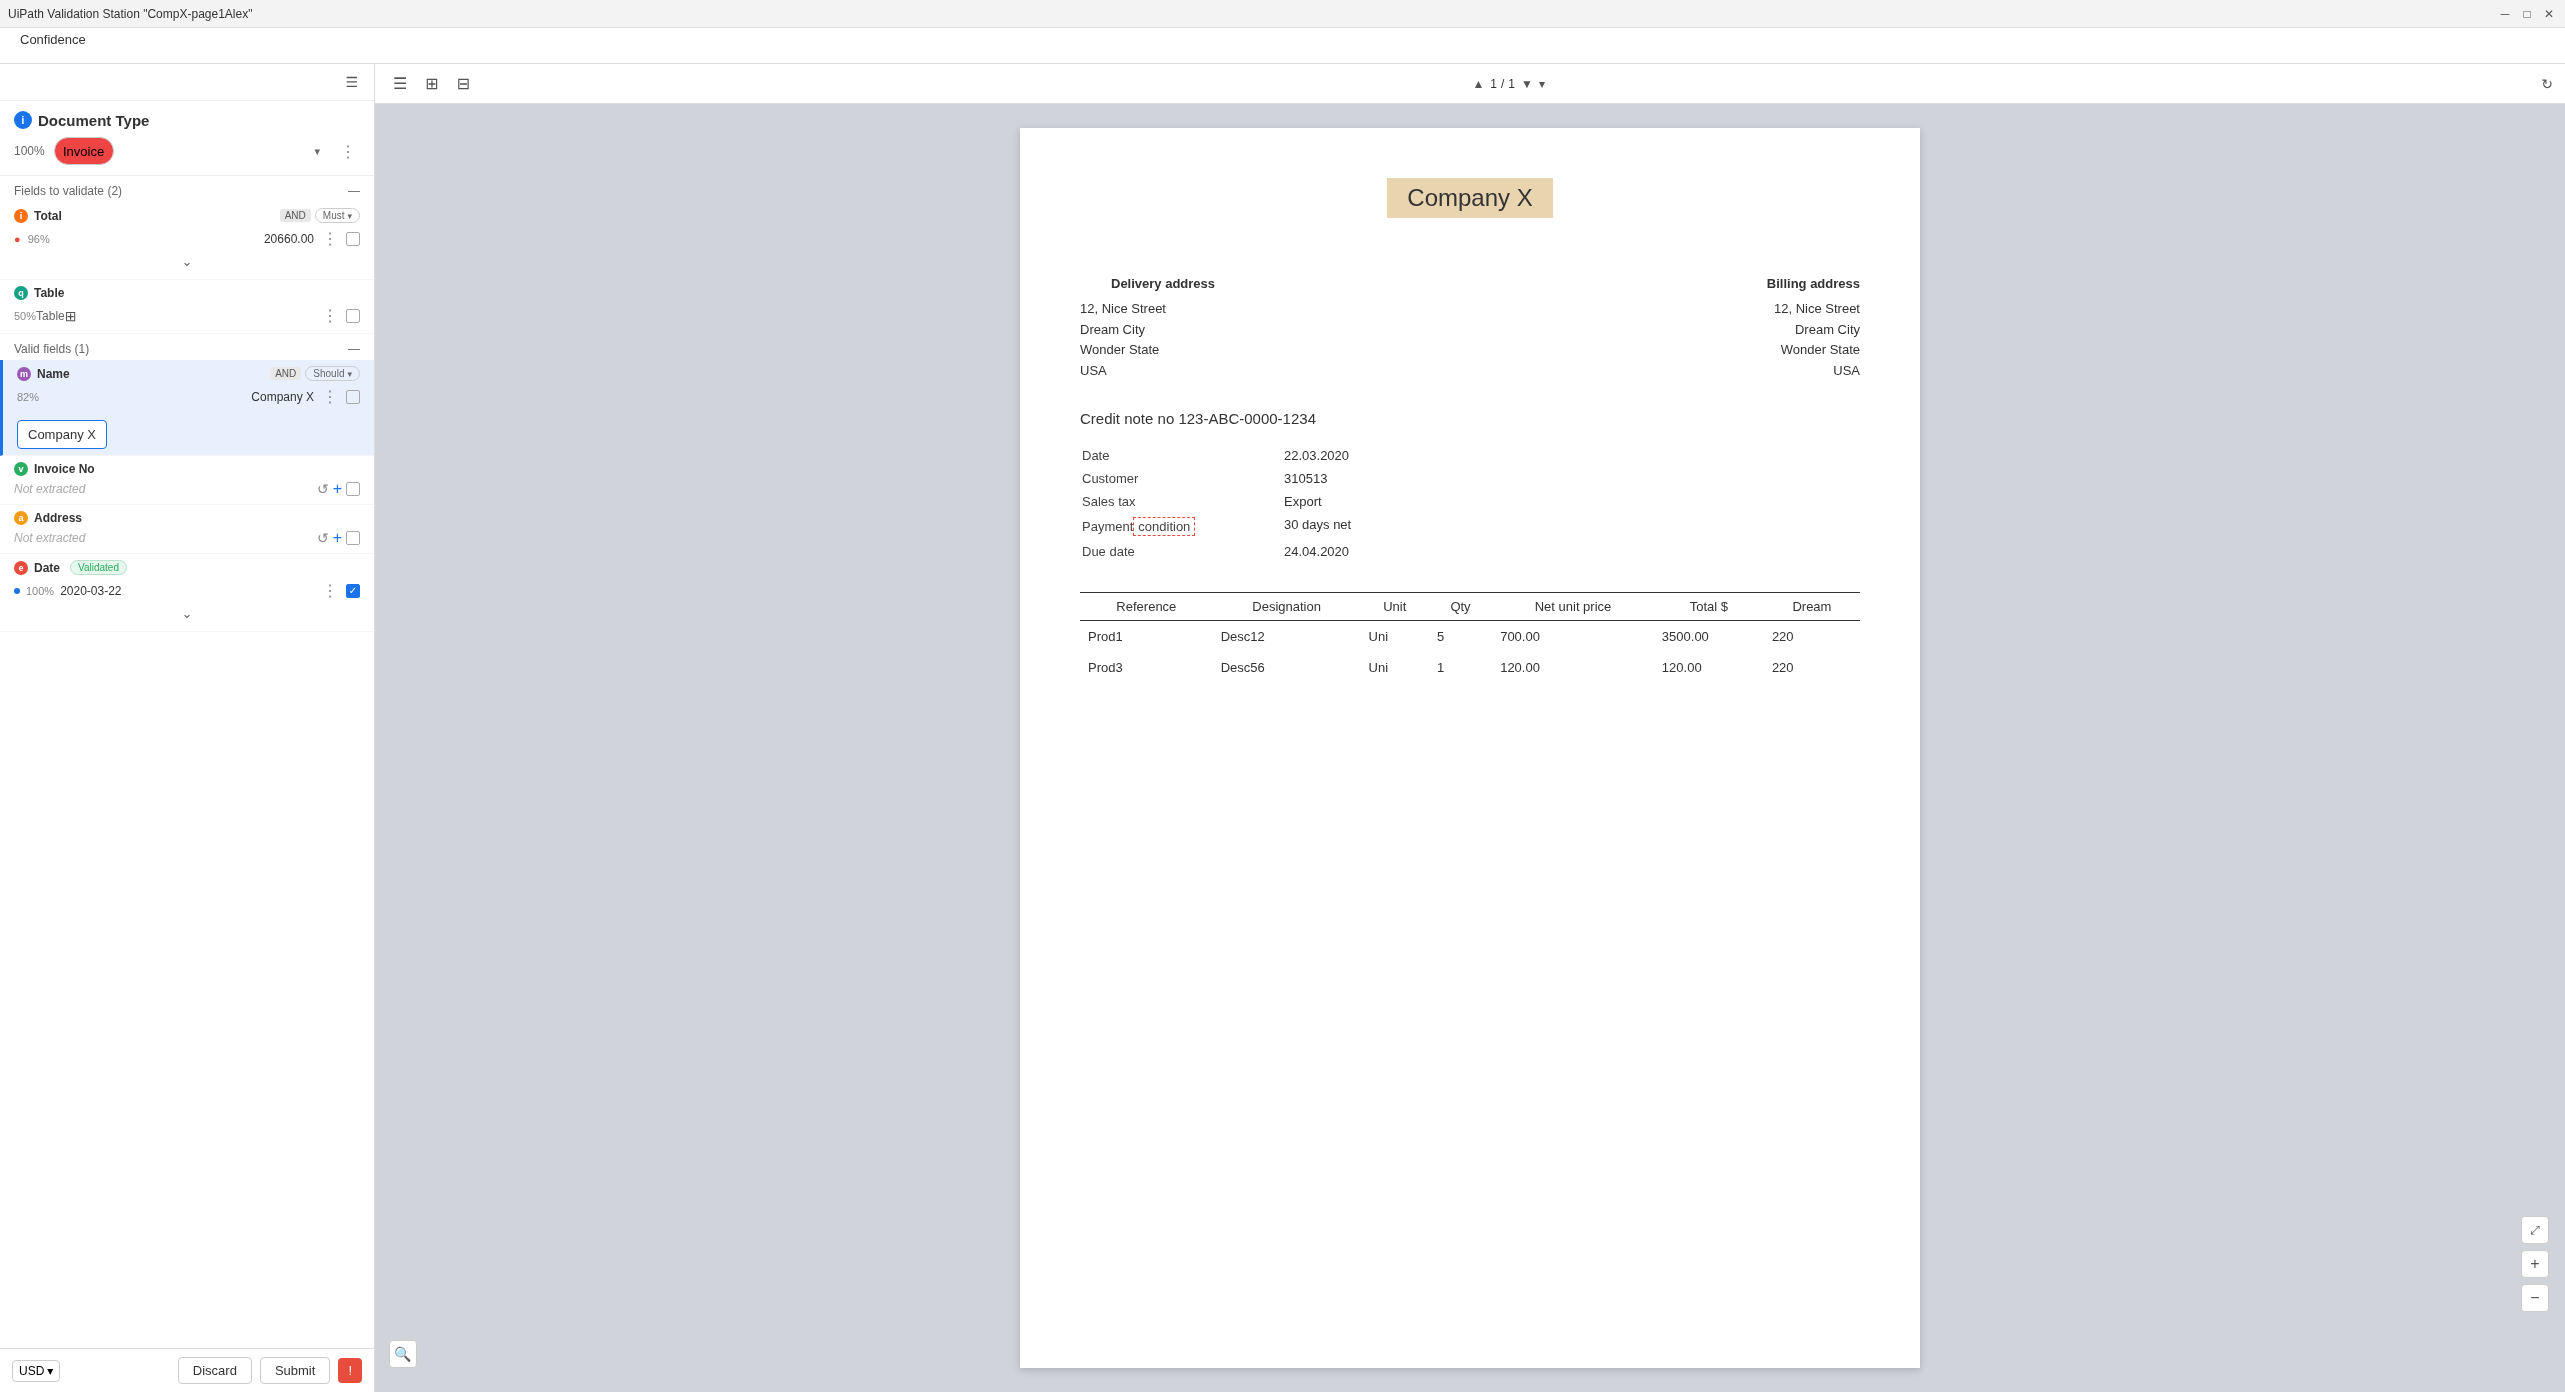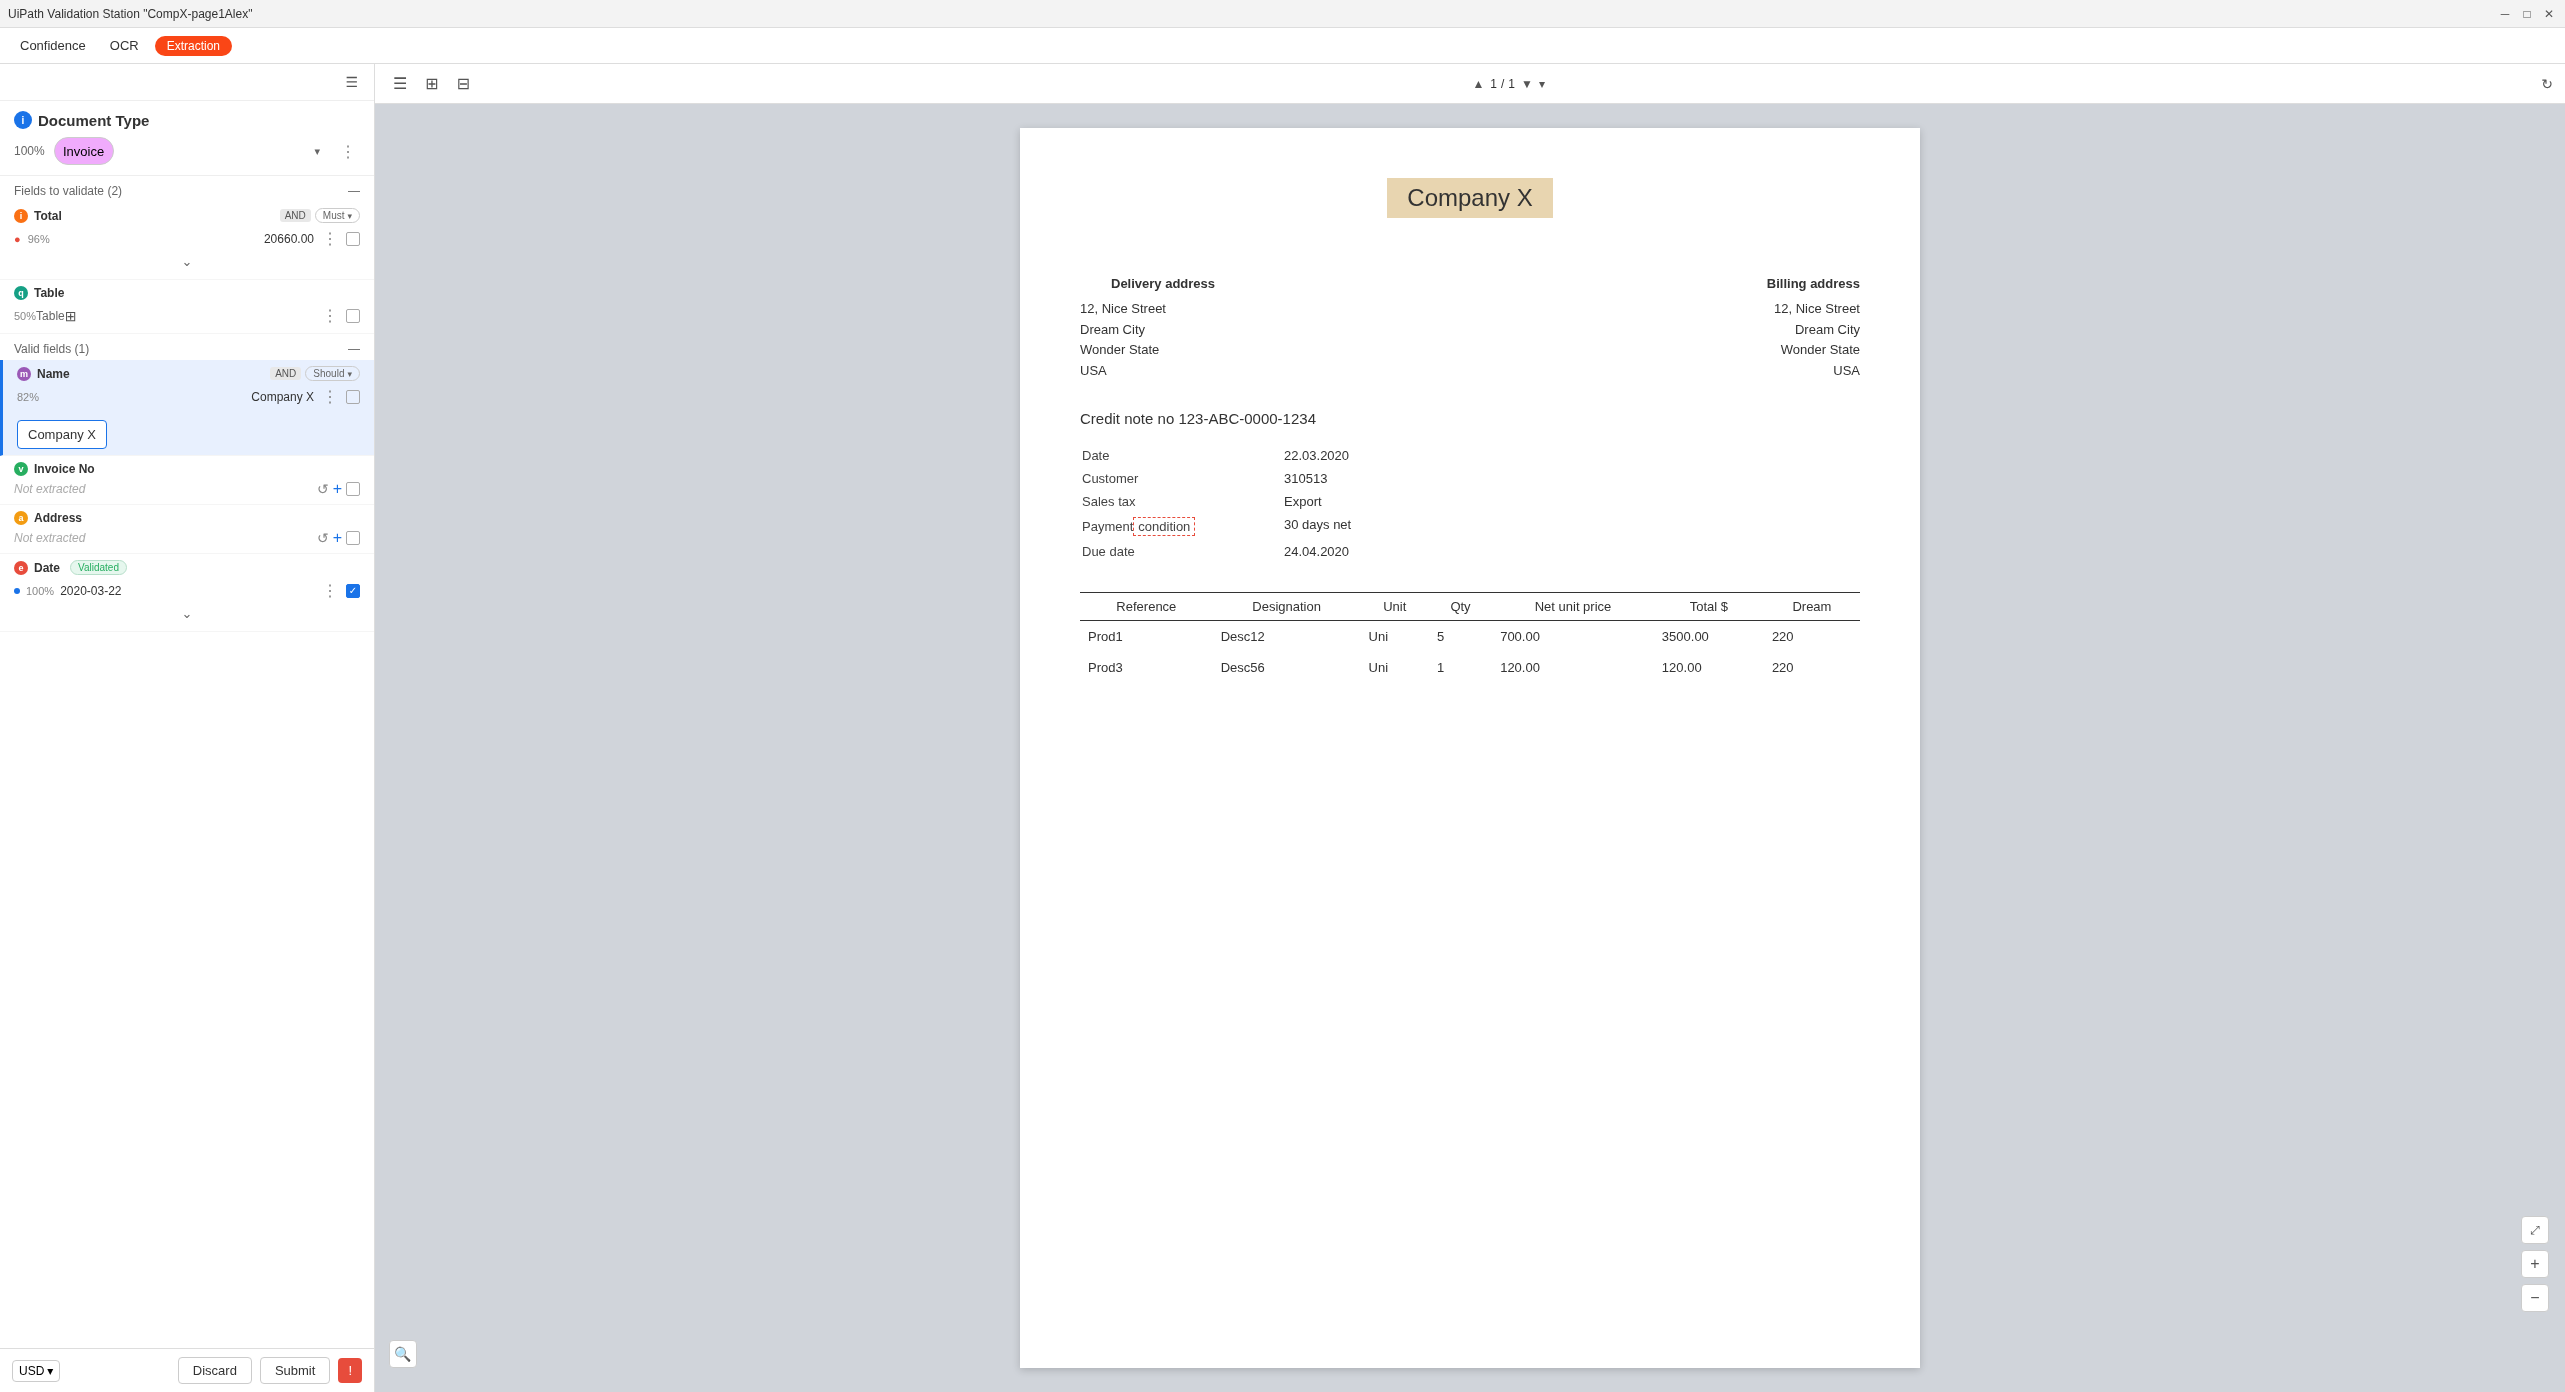--- a/index.html
+++ b/index.html
@@ -19,23 +19,24 @@
     }
     .titlebar-controls { display: flex; gap: 6px; }
     .titlebar-btn { width: 16px; height: 16px; background: none; border: none; cursor: pointer; font-size: 12px; color: #555; display: flex; align-items: center; justify-content: center; }
 
     
     .tabbar {
       background: #fff;
       border-bottom: 1px solid #ddd;
       height: 36px;
       display: flex;
-      align-items: center;
+      align-items: flex-start;
       padding: 0 12px;
       gap: 8px;
+      flex-direction: column;
     }
     .tab-btn {
       background: none;
       border: none;
       cursor: pointer;
       font-size: 13px;
       color: #666;
       padding: 4px 8px;
       border-radius: 2px;
     }
@@ -123,21 +124,21 @@
       color: #666;
       min-width: 32px;
     }
     .doc-select {
       flex: 1;
       height: 28px;
       border: 1px solid #ccc;
       border-radius: 14px;
       padding: 0 8px;
       font-size: 13px;
-      background: #f0abfc;
+      background: #ef4444;
       appearance: none;
       cursor: pointer;
     }
     .select-wrapper {
       flex: 1;
       position: relative;
     }
     .select-wrapper::after {
       content: '▾';
       position: absolute;

